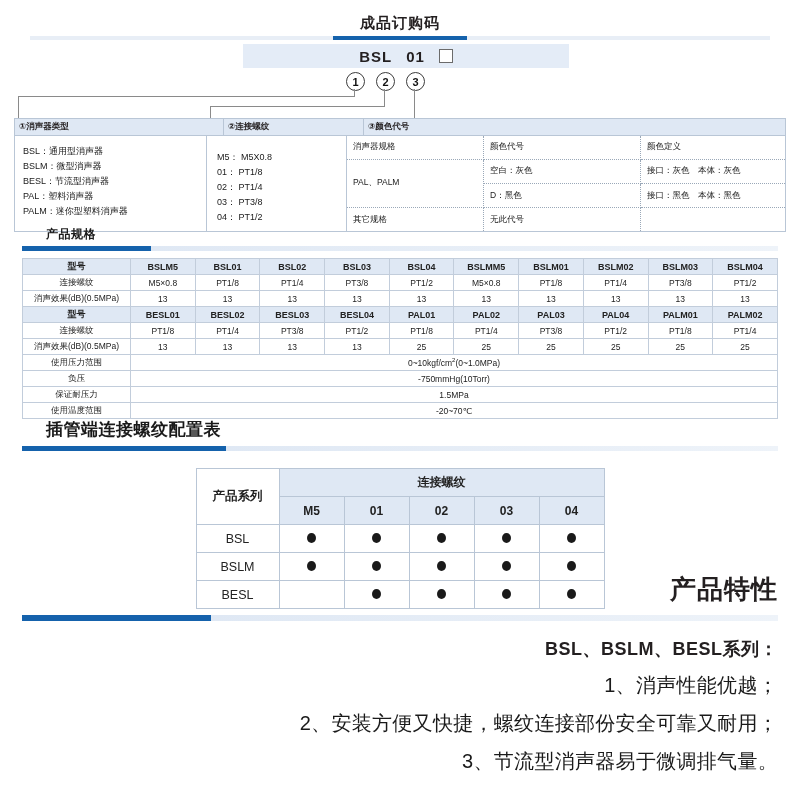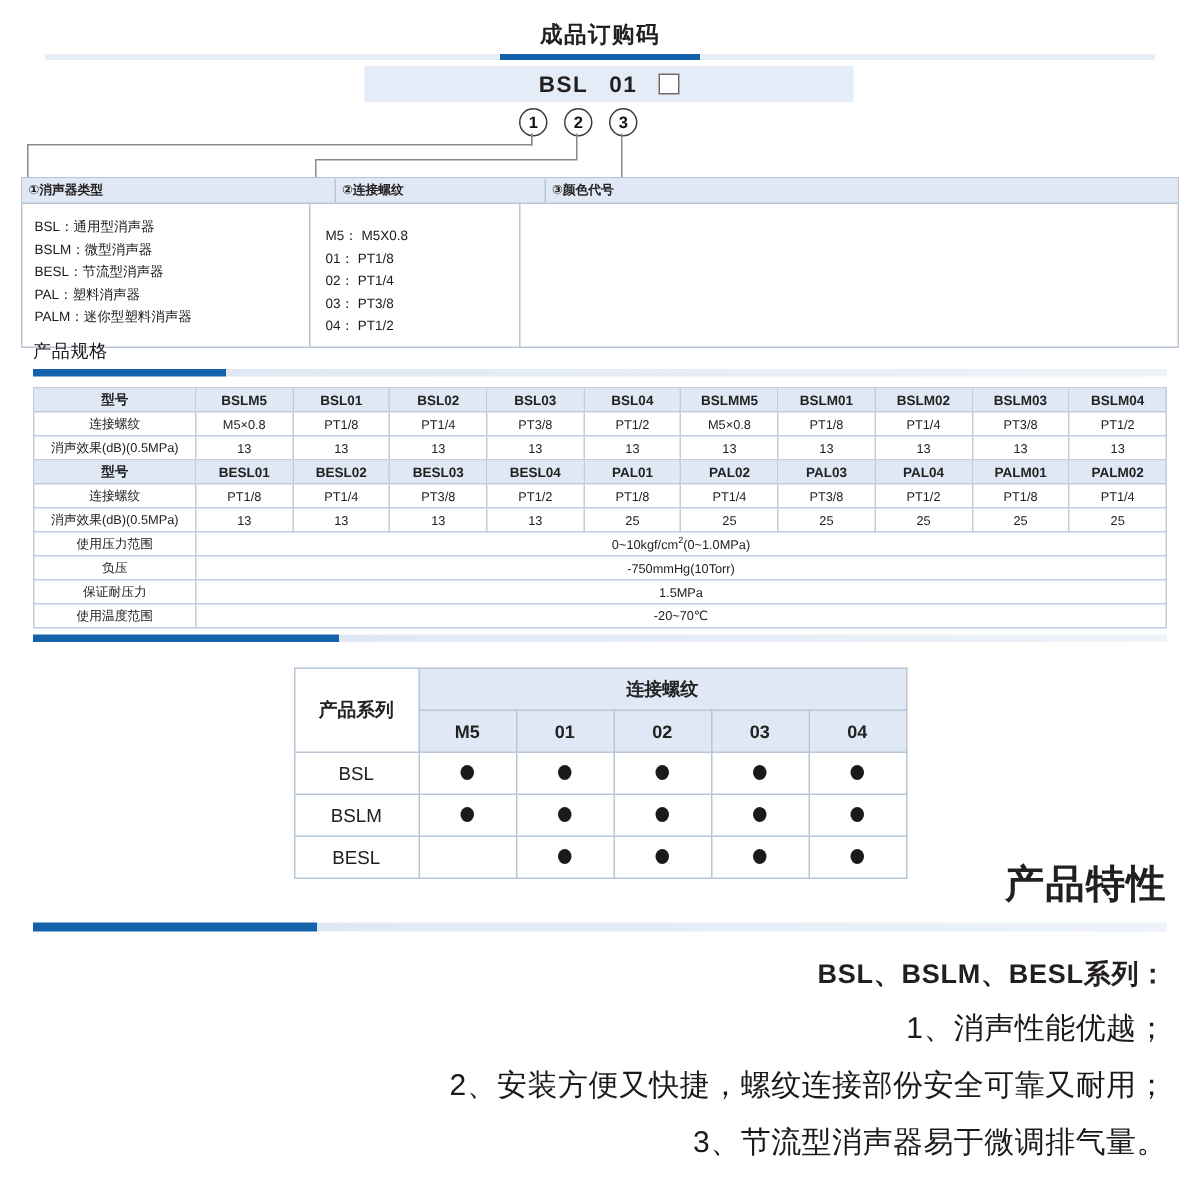--- a/index.html
+++ b/index.html
@@ -9,23 +9,24 @@
     background:#ffffff;
     font-family:"Liberation Sans","DejaVu Sans",sans-serif;
     color:#231f20;
     overflow:hidden;
     position:relative;
   }
   .page{position:relative;width:800px;height:800px;}
 
   
   .sec-title{
-    font-weight:normal;
+    font-weight:bold;
     color:#1a1a1a;
     letter-spacing:.5px;
+    margin-left:24px;
   }
   .accent{
     height:5px;
     background:linear-gradient(to right,#1562ac 0,#1562ac var(--seg,18%),#dfe8f4 var(--seg,18%),#eef3f9 100%);
   }
 
   
   .order-title{
     text-align:center;
     font-size:15px;
@@ -221,20 +222,45 @@
         <div>PAL：塑料消声器</div>
         <div>PALM：迷你型塑料消声器</div>
       </div>
       <div class="lb2">
         <div>M5： M5X0.8</div>
         <div>01： PT1/8</div>
         <div>02： PT1/4</div>
         <div>03： PT3/8</div>
         <div>04： PT1/2</div>
       </div>
+      <div class="lb3">
+        <table class="ctab">
+          <tbody>
+              <tr>
+            <td class="cw1">消声器规格</td>
+            <td class="cw2">颜色代号</td>
+            <td>颜色定义</td>
+          </tr>
+          <tr>
+            <td class="cw1" rowspan="2">PAL、PALM</td>
+            <td class="cw2">空白：灰色</td>
+            <td>接口：灰色　本体：灰色</td>
+          </tr>
+          <tr>
+            <td class="cw2">D：黑色</td>
+            <td>接口：黑色　本体：黑色</td>
+          </tr>
+          <tr>
+            <td class="cw1">其它规格</td>
+            <td class="cw2">无此代号</td>
+            <td></td>
+          </tr>
+        </tbody>
+          </table>
+      </div>
     </div>
   </div>
 
   <div class="spec-wrap">
     <div class="sec-title spec-title">产品规格</div>
     <div class="accent spec-accent"></div>
     <table class="spec">
       <colgroup>
         <col class="lbl-col">
           <col>
@@ -341,20 +367,21 @@
           </tr>
           <tr>
             <td class="rowlabel">使用温度范围</td>
             <td colspan="10">-20~70℃</td>
           </tr>
         </tbody>
     </table>
   </div>
 
   <div class="thread-wrap">
+    <div class="sec-title thread-title">插管端连接螺纹配置表</div>
     <div class="accent thread-accent"></div>
     <table class="thread">
       <tbody id="thread-body">
           <tr>
             <td class="th series" rowspan="2">产品系列</td>
             <td class="th" colspan="5">连接螺纹</td>
           </tr>
           <tr>
             <td class="th col">M5</td>
             <td class="th col">01</td>

